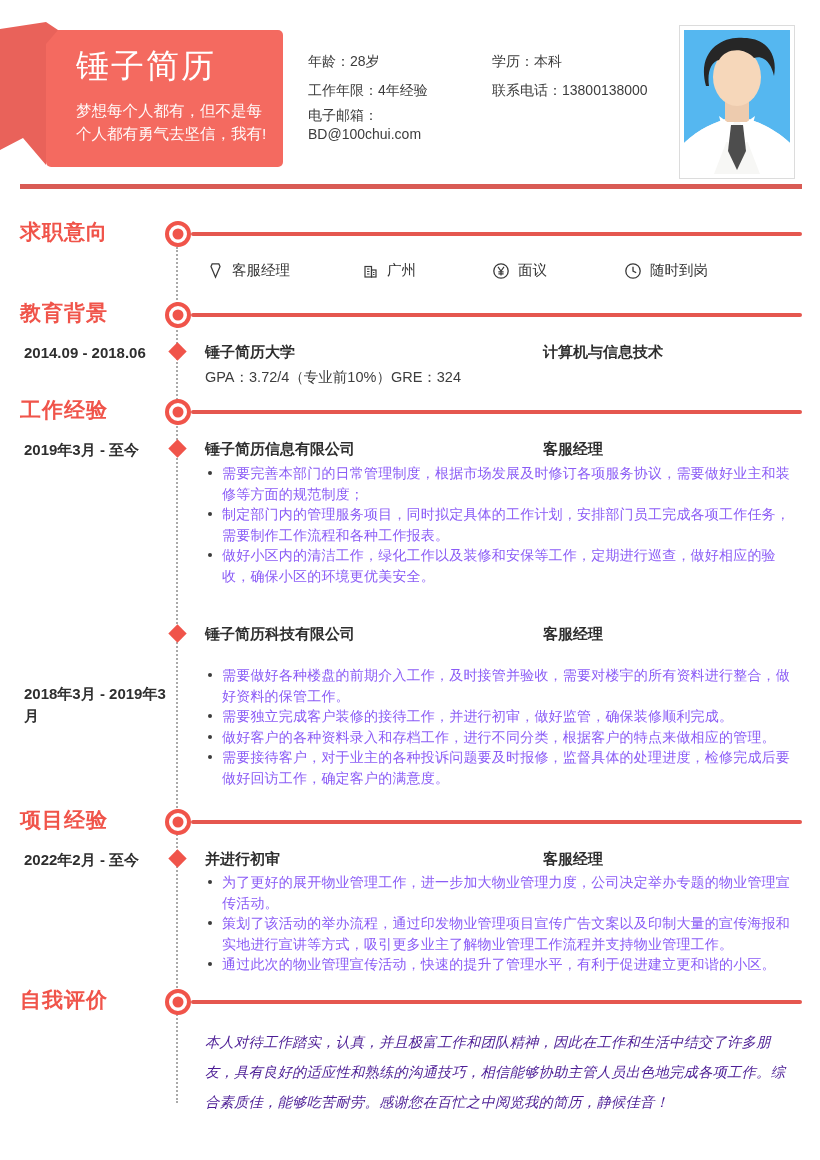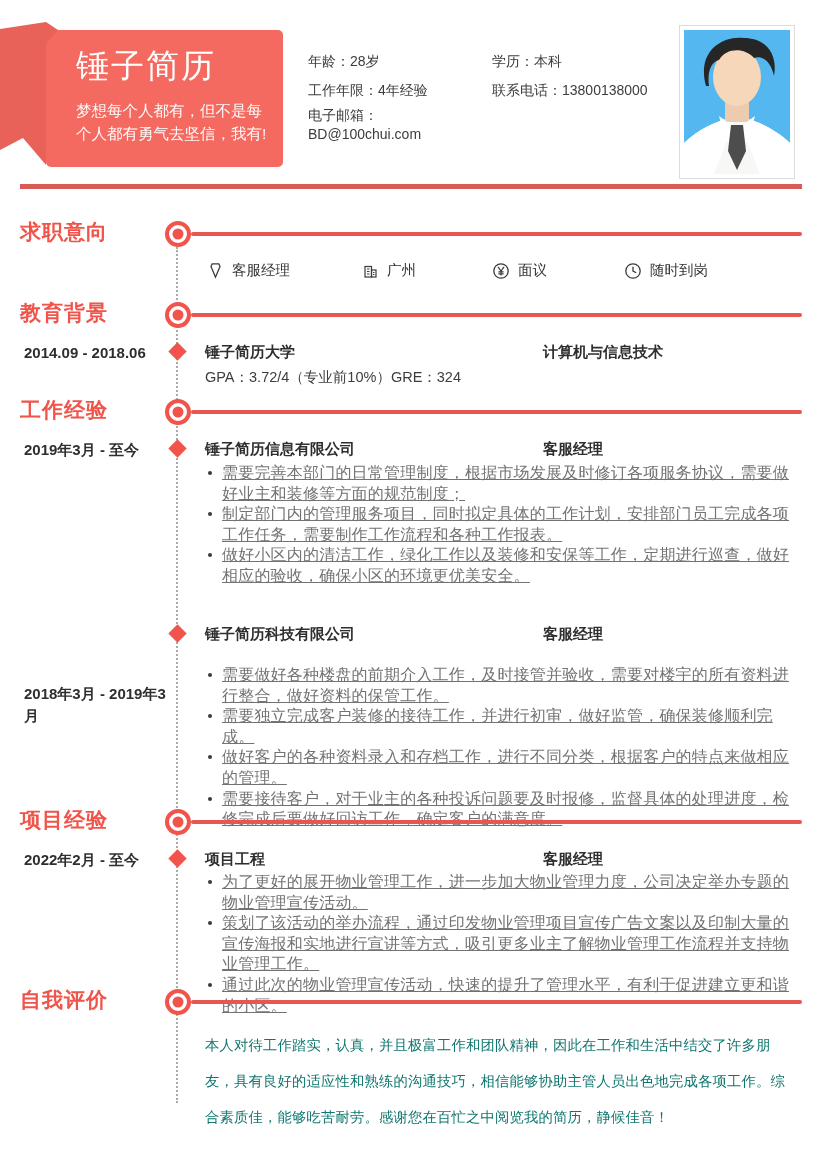--- a/index.html
+++ b/index.html
@@ -33,31 +33,31 @@
   .diamond{position:absolute;left:171px;width:13px;height:13px;background:#f0544a;transform:rotate(45deg);z-index:2;}
 
   .sec-title{position:absolute;left:20px;font-size:21px;font-weight:bold;color:#f0544a;letter-spacing:1px;}
 
   .date{position:absolute;left:24px;width:152px;font-size:15px;font-weight:bold;color:#2e2e2e;line-height:22px;}
   .org{position:absolute;left:205px;font-size:15px;font-weight:bold;color:#2e2e2e;}
   .role{position:absolute;left:543px;font-size:15px;font-weight:bold;color:#2e2e2e;}
   .detail{position:absolute;left:205px;font-size:14.5px;color:#3d3d3d;}
 
   ul.bullets{position:absolute;left:205px;width:590px;margin:0;padding:0;list-style:none;
-             font-size:16px;line-height:20.6px;color:#737373;letter-spacing:.2px;text-decoration:underline;}
+             font-size:14px;line-height:20.6px;color:#8b5cf6;letter-spacing:.2px;}
   ul.bullets li{position:relative;padding-left:17px;}
   ul.bullets li::before{content:"";position:absolute;left:3px;top:8px;width:4px;height:4px;
              border-radius:50%;background:#3a3a3a;}
 
   .intent-item{position:absolute;top:261px;display:flex;align-items:center;gap:8px;
                font-size:14.5px;color:#333;}
   .intent-item svg{flex:0 0 auto;}
 
-  .para{position:absolute;left:205px;width:594px;font-size:14.3px;line-height:36px;
-        color:#0f766e;letter-spacing:.2px;}
+  .para{position:absolute;left:205px;width:594px;font-size:14.3px;line-height:30px;
+        color:#4c1d95;letter-spacing:.2px;font-style:italic;}
 </style>
 </head>
 <body>
 
 <div class="page">
 
   <svg class="ribbon-svg" width="290" height="152" viewBox="0 0 290 152">
     <polygon points="0,9 46,2 46,145 23,118 0,130" fill="#e9625a"></polygon>
     <rect x="46" y="10" width="237" height="137" rx="5" fill="#f46a60"></rect>
     <polygon points="46,2 58,10 46,24" fill="#e9625a"></polygon>
@@ -156,21 +156,21 @@
       <li>做好客户的各种资料录入和存档工作，进行不同分类，根据客户的特点来做相应的管理。</li>
       <li>需要接待客户，对于业主的各种投诉问题要及时报修，监督具体的处理进度，检修完成后要做好回访工作，确定客户的满意度。</li>
     </ul>
 
   <div class="sec-title" style="top:806px;">项目经验</div>
   <div class="node" style="top:809px;"></div>
   <div class="hline" style="top:820px;"></div>
 
   <div class="diamond" style="top:852px;"></div>
   <div class="date" style="top:849px;">2022年2月 - 至今</div>
-  <div class="org" style="top:850px;">项目工程</div>
+  <div class="org" style="top:850px;">并进行初审</div>
   <div class="role" style="top:850px;">客服经理</div>
   <ul class="bullets" style="top:872px;">
       <li>为了更好的展开物业管理工作，进一步加大物业管理力度，公司决定举办专题的物业管理宣传活动。</li>
       <li>策划了该活动的举办流程，通过印发物业管理项目宣传广告文案以及印制大量的宣传海报和实地进行宣讲等方式，吸引更多业主了解物业管理工作流程并支持物业管理工作。</li>
       <li>通过此次的物业管理宣传活动，快速的提升了管理水平，有利于促进建立更和谐的小区。</li>
     </ul>
 
   <div class="sec-title" style="top:986px;">自我评价</div>
   <div class="node" style="top:989px;"></div>
   <div class="hline" style="top:1000px;"></div>

